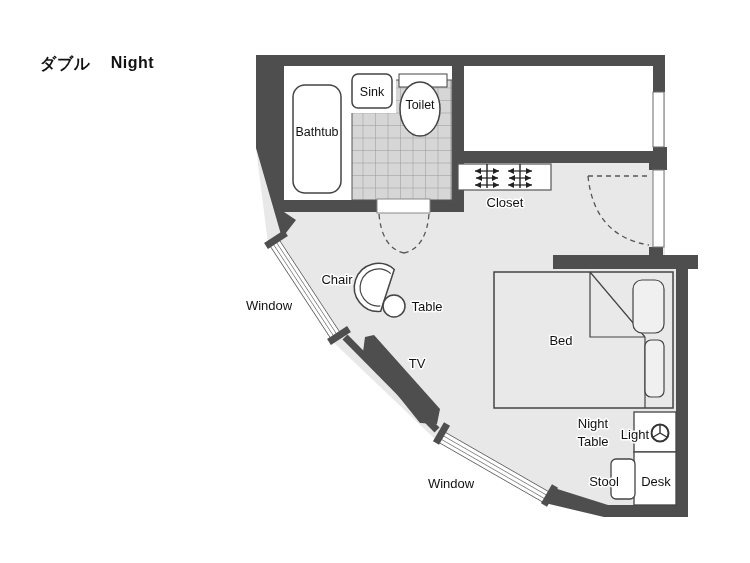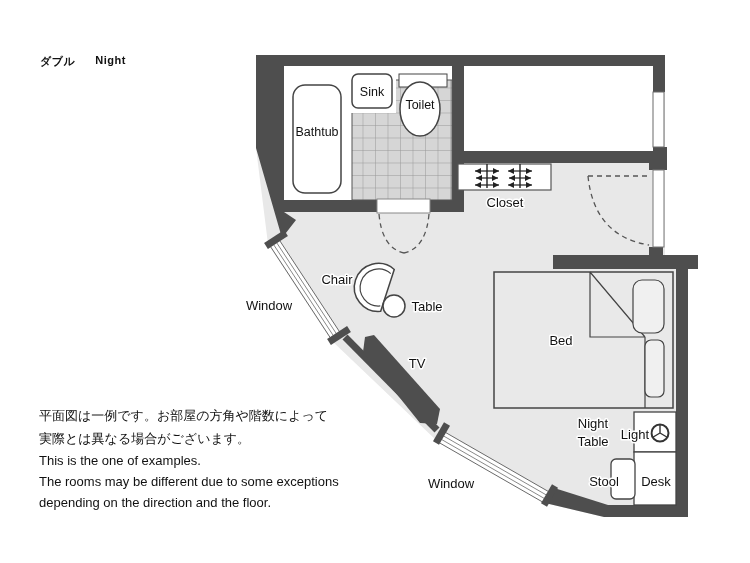--- a/index.html
+++ b/index.html
@@ -1,19 +1,19 @@
 <!DOCTYPE html>
 <html><head>
 <meta charset="utf-8">
 <style>
   html,body{margin:0;padding:0;background:#ffffff;}
   #canvas{position:relative;width:750px;height:563px;background:#ffffff;overflow:hidden;
           font-family:"Liberation Sans",sans-serif;}
   #title{position:absolute;left:40px;top:54px;display:flex;gap:20px;
-         font-size:11px;font-weight:600;color:#111;letter-spacing:.5px;}
+         font-size:16px;font-weight:600;color:#111;letter-spacing:.5px;}
   #disclaimer{position:absolute;left:39px;top:404px;color:#111;}
   #disclaimer .jp{font-size:13px;line-height:23px;}
   #disclaimer .en{font-size:13px;line-height:21px;}
   svg{position:absolute;left:0;top:0;}
   .lbl{font-family:"Liberation Sans",sans-serif;font-size:13px;fill:#111;
        paint-order:stroke;stroke:#fff;stroke-width:3px;stroke-linejoin:round;}
   .sm{font-size:12.5px;}
   .wall{fill:#4e4e4e;}
   .wline{stroke:#4e4e4e;fill:none;}
   .fix{fill:#ffffff;stroke:#444;stroke-width:1.5;}
@@ -140,21 +140,14 @@
     <text class="lbl" x="649" y="439" text-anchor="end">Light</text>
     <text class="lbl" x="604" y="486" text-anchor="middle">Stool</text>
     <text class="lbl" x="656" y="486" text-anchor="middle">Desk</text>
   </svg>
 
   <div id="title">
     <span>ダブル</span>
     <span>Night</span>
   </div>
 
-  <div id="disclaimer">
-    <div class="jp">平面図は一例です。お部屋の方角や階数によって</div>
-    <div class="jp">実際とは異なる場合がございます。</div>
-    <div class="en">This is the one of examples.</div>
-    <div class="en">The rooms may be different due to some exceptions</div>
-    <div class="en">depending on the direction and the floor.</div>
-  </div>
 
 </div>
 
 </body></html>

